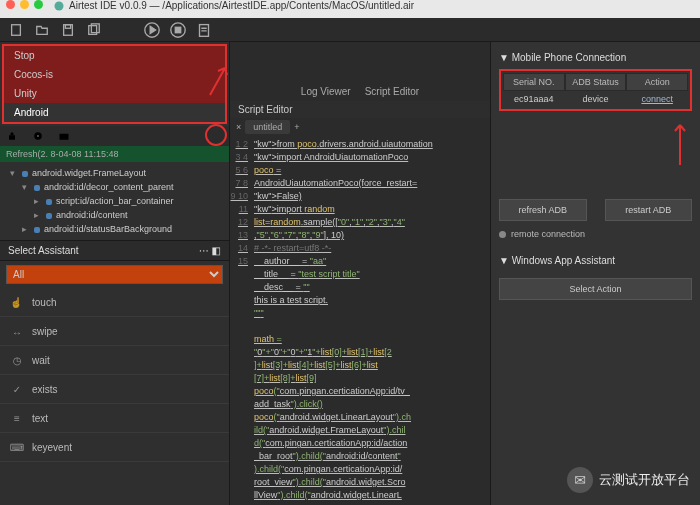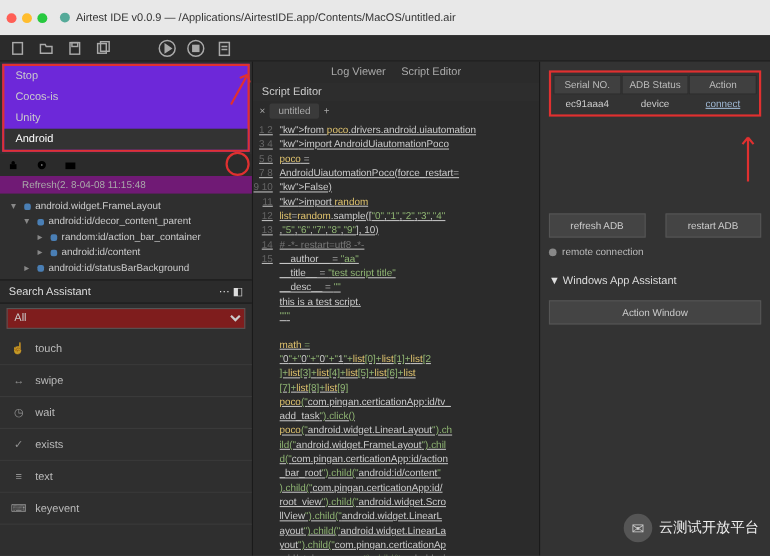--- a/index.html
+++ b/index.html
@@ -1,46 +1,46 @@
 <!DOCTYPE html>
 <html><head>
 <meta charset="utf-8">
 <style>
 * { margin: 0; padding: 0; box-sizing: border-box; font-family: Arial, sans-serif; }
 body { width: 700px; height: 505px; background: #3a3a3a; color: #bbb; font-size: 10px; overflow: hidden; position: relative; }
-.titlebar { height: 32px; background: #e8e8e8; display: flex; align-items: center; padding: 0 6px; color: #333; font-size: 10px; }
+.titlebar { height: 18px; background: #e8e8e8; display: flex; padding: 0 6px; color: #333; font-size: 10px; }
 .traffic { display: flex; gap: 5px; margin-right: 10px; }
 .dot { width: 9px; height: 9px; border-radius: 50%; }
 .red { background: #ff5f56; } .yellow { background: #ffbd2e; } .green { background: #27c93f; }
 .titlebar-icon { width: 12px; height: 12px; margin-right: 4px; }
 .toolbar { height: 24px; background: #2b2b2b; display: flex; align-items: center; padding: 0 4px; gap: 2px; border-bottom: 1px solid #1a1a1a; }
 .toolbar-btn { width: 24px; height: 20px; display: flex; align-items: center; justify-content: center; cursor: pointer; }
 .toolbar svg { stroke: #aaa; fill: none; stroke-width: 1.5; }
 .main { display: flex; height: calc(100% - 42px); }
 .left { width: 230px; background: #2f2f2f; display: flex; flex-direction: column; border-right: 1px solid #1a1a1a; }
-.dropdown-area { background: #6d28d9; border: 2px solid #e03030; margin: 2px; }
+.dropdown-area { background: #7f1d1d; border: 2px solid #e03030; margin: 2px; }
 .dropdown-item { padding: 4px 10px; color: #ccc; cursor: pointer; font-size: 10px; }
 .dropdown-item.sel { background: #333; color: #fff; }
-.refresh-bar { padding: 3px 20px; background: #701a75; color: #aaa; font-size: 9px; display: flex; align-items: center; }
+.refresh-bar { padding: 3px 6px; background: #14532d; color: #aaa; font-size: 9px; display: flex; align-items: center; }
 .tree { flex: 0 0 auto; padding: 4px 2px; font-size: 9px; }
 .tree-item { padding: 2px 0 2px 14px; color: #ccc; white-space: nowrap; overflow: hidden; cursor: pointer; }
 .tree-item.l1 { padding-left: 8px; }
 .tree-item.l2 { padding-left: 20px; }
 .tree-item.l3 { padding-left: 32px; }
 .tree-item::before { content: "▸"; margin-right: 4px; color: #888; display: inline-block; width: 8px; }
 .tree-item.exp::before { content: "▾"; }
 .tree-dot { display: inline-block; width: 6px; height: 6px; background: #4a7fb5; border-radius: 2px; margin-right: 4px; vertical-align: middle; }
 .panel-hdr { background: #2b2b2b; padding: 4px 8px; color: #ddd; font-size: 10px; display: flex; justify-content: space-between; align-items: center; border-top: 1px solid #1a1a1a; border-bottom: 1px solid #1a1a1a; }
 .assistant-sel { padding: 4px 6px; }
-.assistant-sel select { width: 100%; background: #7f1d1d; color: #ccc; border: 1px solid #555; padding: 2px; font-size: 10px; }
+.assistant-sel select { width: 100%; background: #c2410c; color: #ccc; border: 1px solid #555; padding: 2px; font-size: 10px; }
 .assist-list { flex: 1; overflow: auto; }
 .assist-item { padding: 7px 10px; border-bottom: 1px solid #3a3a3a; color: #bbb; cursor: pointer; display: flex; align-items: center; gap: 8px; font-size: 10px; }
 .assist-icon { width: 14px; height: 14px; display: inline-flex; align-items: center; justify-content: center; opacity: 0.7; }
 .center { flex: 1; background: #2b2b2b; display: flex; flex-direction: column; min-width: 0; }
-.tab-row { display: flex; justify-content: center; gap: 14px; padding: 4px; font-size: 10px; color: #aaa; }
+.tab-row { display: flex; justify-content: center; gap: 14px; padding: 4px; font-size: 10px; color: #aaa; margin-top: 40px; }
 .sub-hdr { padding: 3px 8px; background: #2d2d2d; font-size: 10px; color: #ccc; }
 .file-tabs { display: flex; padding: 2px 6px; gap: 4px; font-size: 9px; color: #aaa; align-items: center; }
 .file-tab { background: #3a3a3a; padding: 2px 8px; border-radius: 2px; }
 .editor { flex: 1; display: flex; font-family: Menlo, Consolas, monospace; font-size: 9px; line-height: 13px; overflow: hidden; padding: 2px 0; text-decoration: underline; }
 .gutter { width: 24px; text-align: right; color: #666; padding-right: 6px; }
 .code { flex: 1; white-space: pre; color: #ccc; overflow: hidden; } .str { color: #8fb573; } .c { color: #e0c36e; }
 .right { width: 210px; background: #333; display: flex; flex-direction: column; border-left: 1px solid #1a1a1a; }
 .right-sec { padding: 6px 8px; }
 .right-title { color: #ddd; font-size: 10px; padding: 4px 0; }
 .dev-table { border: 2px solid #e03030; padding: 2px; margin-top: 2px; }
@@ -147,26 +147,26 @@
               <circle cx="8" cy="9" r="2"></circle>
             </svg>
           </div>
       </div>
       <div class="redcircle" style="right:2px;top:-2px"></div>
     </div>
     <div class="refresh-bar">Refresh(2.  8-04-08 11:15:48</div>
     <div class="tree">
       <div class="tree-item l1 exp"><span class="tree-dot"></span><span>android.widget.FrameLayout</span></div>
       <div class="tree-item l2 exp"><span class="tree-dot"></span><span>android:id/decor_content_parent</span></div>
-      <div class="tree-item l3"><span class="tree-dot"></span><span>random:id/action_bar_container</span></div>
+      <div class="tree-item l3"><span class="tree-dot"></span><span>script:id/action_bar_container</span></div>
       <div class="tree-item l3"><span class="tree-dot"></span><span>android:id/content</span></div>
       <div class="tree-item l2"><span class="tree-dot"></span><span>android:id/statusBarBackground</span></div>
     </div>
     <div class="panel-hdr">
-      <span>Search Assistant</span>
+      <span>Select Assistant</span>
       <span>⋯ ◧</span>
     </div>
     <div class="assistant-sel">
       <select><option>All</option></select>
     </div>
     <div class="assist-list">
       <div class="assist-item">
           <span class="assist-icon">☝</span>
           <span>touch</span>
         </div>
@@ -274,20 +274,21 @@
 p:id/et_insure_num<span class="str">").child("</span>android.wi
 dget.RelativeLayout<span class="str">").child("</span>android.w
 idget.LinearLayoutcom.pingan
 .certicationApp:id/xet_input_content")
 .click()</div>
     </div>
   </div>
 
   <div class="right">
     <div class="right-sec">
+      <div class="right-title">▼ Mobile Phone Connection</div>
       <div class="dev-table">
         <div class="dev-hdr">
           <div>Serial NO.</div>
           <div>ADB Status</div>
           <div>Action</div>
         </div>
         <div class="dev-row">
           <div>ec91aaa4</div>
           <div>device</div>
           <div class="connect">connect</div>
@@ -296,21 +297,21 @@
       <div style="height:80px"></div>
       <div class="btn-row">
         <div class="btn">refresh ADB</div>
         <div class="btn">restart ADB</div>
       </div>
       <div class="dot-label">remote connection</div>
     </div>
     <div class="right-sec">
       <div class="right-title">▼ Windows App Assistant</div>
       <div class="btn-row">
-        <div class="btn">Action Window</div>
+        <div class="btn">Select Action</div>
       </div>
     </div>
   </div>
 </div>
 
 <svg class="red-arrow" style="left:205px;top:60px" width="30" height="40">
     <path d="M5 35 L20 8 M20 8 l-7 3 M20 8 l2 7" stroke="#e03030" stroke-width="2" fill="none"></path>
   </svg>
 <svg class="red-arrow" style="right:10px;top:120px" width="20" height="50">
     <path d="M10 45 L10 5 M10 5 l-5 6 M10 5 l5 6" stroke="#e03030" stroke-width="2" fill="none"></path>

